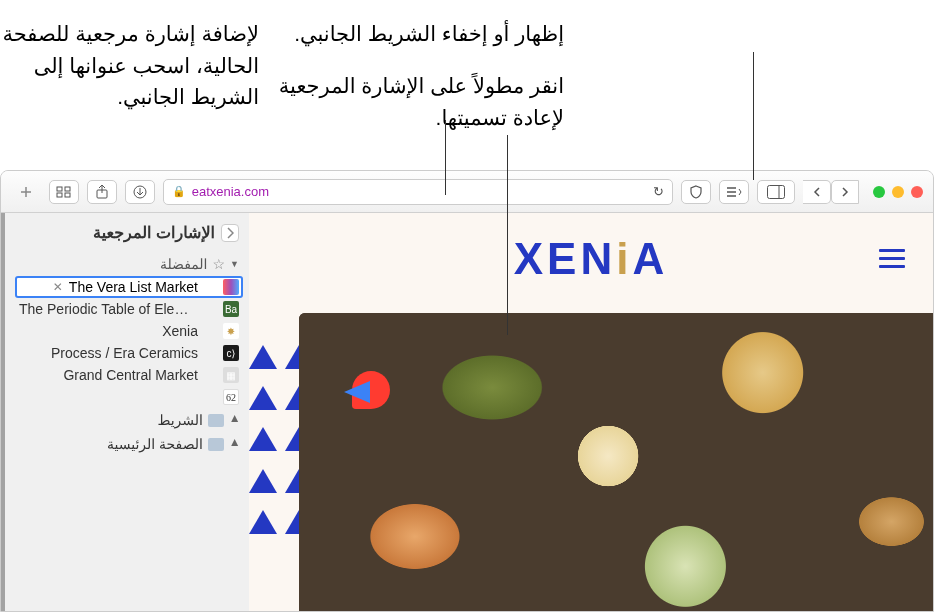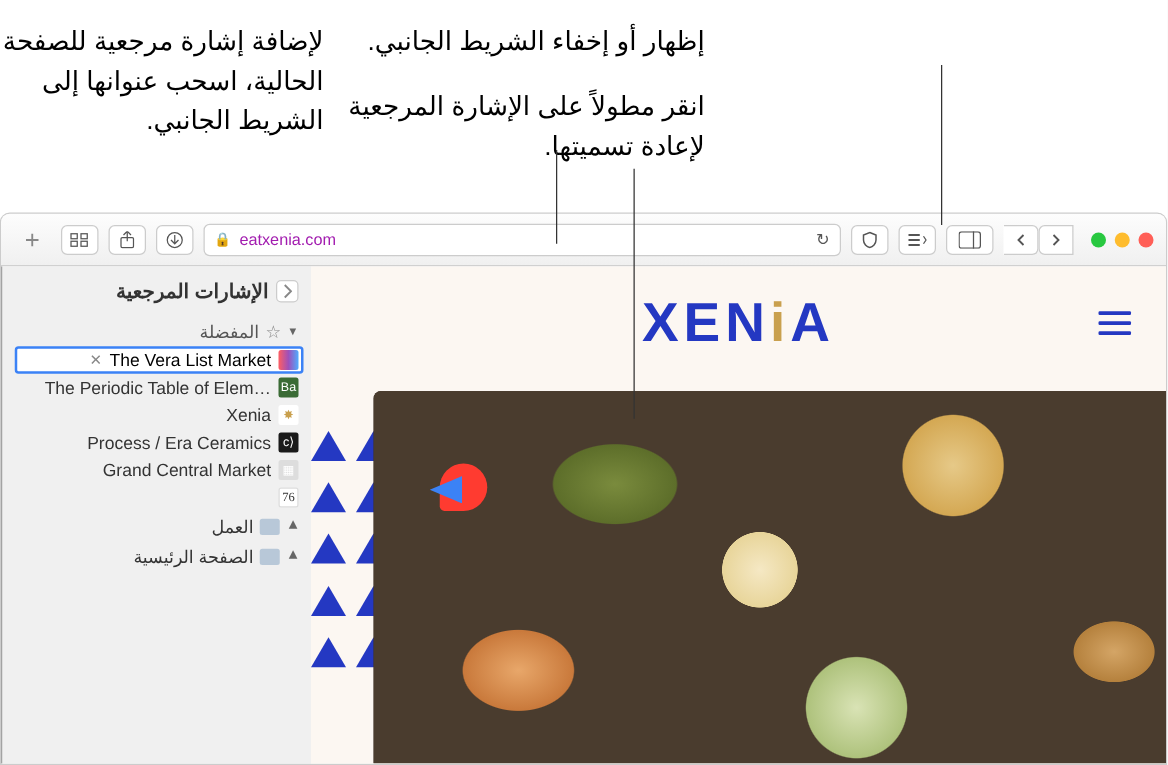--- a/index.html
+++ b/index.html
@@ -119,21 +119,21 @@
       flex: 1;
       display: flex;
       flex-direction: row-reverse;
       overflow: hidden;
     }
     
     
     .sidebar {
       width: 248px;
       background: #f0f0f0;
-      border-left: 1px solid #a3a3a3;
+      border-left: 4px solid #a3a3a3;
       display: flex;
       flex-direction: column;
       direction: rtl;
     }
     .sidebar-header {
       display: flex;
       align-items: center;
       padding: 10px 10px 8px 10px;
       gap: 6px;
     }
@@ -177,21 +177,21 @@
       flex-shrink: 1;
       white-space: nowrap;
       overflow: hidden;
       text-overflow: ellipsis;
     }
     .favicon {
       width: 16px; height: 16px;
       border-radius: 2px;
       flex-shrink: 0;
       display: flex; align-items: center; justify-content: center;
-      font-size: 10px; color: #fff;
+      font-size: 10px; color: #fff; margin-left: 19px;
     }
     .fv-grad { background: linear-gradient(90deg, #ff5e62, #9d50bb, #4facfe); }
     .fv-ba { background: #3a6b35; }
     .fv-xenia { background: #fff; }
     .fv-era { background: #1a1a1a; color: #fff; }
     .fv-gcm { background: #ddd; }
     .fv-52 { background: #fff; color: #333; font-family: serif; border: 1px solid #ddd;}
     
     .bookmark-item.editing {
       background: #fff;
@@ -433,29 +433,29 @@
           </li>
           <li class="bookmark-item">
             <span class="favicon fv-era">⟨c</span>
             <span class="label">Process / Era Ceramics</span>
           </li>
           <li class="bookmark-item">
             <span class="favicon fv-gcm">▦</span>
             <span class="label">Grand Central Market</span>
           </li>
           <li class="bookmark-item">
-            <span class="favicon fv-52">76</span>
+            <span class="favicon fv-52">62</span>
           </li>
         </ul>
 
       <div id="folder-list">
           <div class="folder-item">
             <span class="disclosure">▶</span>
             <span class="folder-icon"></span>
-            <span>العمل</span>
+            <span>الشريط</span>
           </div>
           <div class="folder-item">
             <span class="disclosure">▶</span>
             <span class="folder-icon"></span>
             <span>الصفحة الرئيسية</span>
           </div>
         </div>
     </div>
 
     <div class="page">

